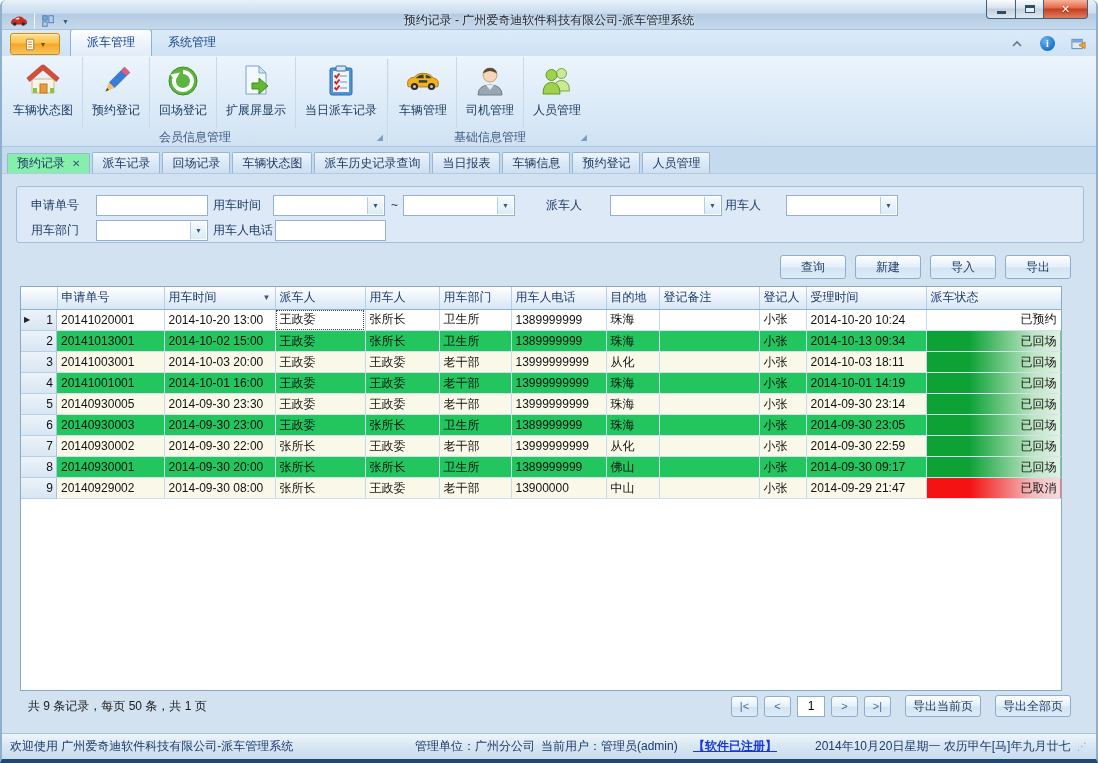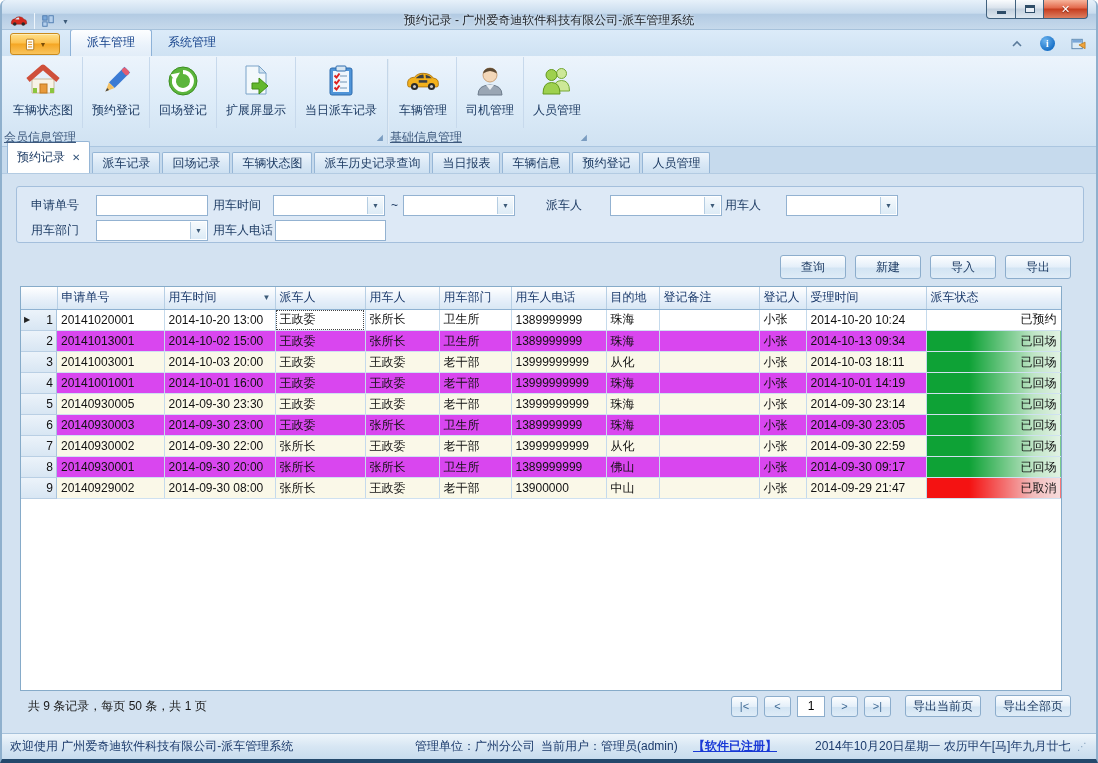--- a/index.html
+++ b/index.html
@@ -57,34 +57,34 @@
     background:linear-gradient(#ecf4fc,#dcebf8 55%,#d0e2f2);
     border-bottom:1px solid #abc6e0; }
   .ribbon-group { display:flex; flex-direction:column; position:relative; }
   .rg-items { flex:1; display:flex; }
   .ribbon-item { padding:4px 9px 1px; display:flex; flex-direction:column; align-items:center;
     border-right:1px solid #c7d9ec; cursor:default; }
   .ribbon-item:last-child { border-right:none; }
   .ribbon-item .icon { width:36px; height:36px; margin:2px 0 3px; display:flex; align-items:center; justify-content:center; }
   .ribbon-item .icon svg { width:34px; height:34px; }
   .ribbon-item .label { color:#1e3c64; white-space:nowrap; }
-  .rg-footer { height:18px; display:flex; align-items:center; justify-content:flex-start;
-    color:#3e5a7e; position:relative;text-decoration:underline; }
+  .rg-footer { height:18px; display:flex; align-items:center; justify-content:center;
+    color:#3e5a7e; position:relative; }
   .launcher { position:absolute; right:3px; bottom:4px; font-size:8px; color:#7a9cc0; line-height:1; }
   .group-sep { width:2px; margin:2px 1px; flex:none;
     background:linear-gradient(90deg,#b6cce2,#eef5fb); }
 
   
   .doc-tabs { height:27px; flex:none; background:#c6daed; display:flex; align-items:flex-end;
     padding:0 0 0 5px; gap:2px; border-bottom:1px solid #b3cbe2; }
   .doc-tab { height:21px; padding:0 9px; display:flex; align-items:center; gap:7px;
     background:linear-gradient(#eef5fc,#d9e8f6 55%,#cde0f1);
     border:1px solid #96b6d6; border-bottom:none; border-radius:2px 2px 0 0;
     color:#1e3c64; white-space:nowrap; cursor:default; }
-  .doc-tab.active { height:32px; background:#ffffff; }
+  .doc-tab.active { height:20px; background:#86efac; }
   .doc-tab .close { font-size:10px; font-weight:bold; color:#35567c; line-height:1; }
 
   
   .content { flex:1; position:relative; background:#d3e2f1; }
   .filter-panel { position:absolute; left:14px; top:12px; width:1068px; height:57px;
     background:#dde9f6; border:1px solid #a4bfdc; border-radius:3px; }
   .f-label { position:absolute; color:#1e3c64; line-height:21px; white-space:nowrap; }
   .f-input { position:absolute; height:21px; background:#fff; border:1px solid #93b2d1; }
   .combo .dd-btn { position:absolute; right:1px; top:1px; bottom:1px; width:16px;
     background:linear-gradient(#f6fafd,#dcebf6); border-left:1px solid #b5cde2;
@@ -100,21 +100,21 @@
     background:#fff; border:1px solid #86abc9; overflow:hidden; }
   table.grid { border-collapse:collapse; table-layout:fixed; width:1040px; }
   .grid th { height:22px; font-weight:normal; text-align:left; padding:0 4px;
     background:linear-gradient(#ffffff,#e6eff9 60%,#d8e7f4); color:#1b3a6b;
     border-right:1px solid #b7cfe5; border-bottom:1px solid #8fb2d2; overflow:hidden; white-space:nowrap; }
   .grid th .th-flex { display:flex; align-items:center; }
   .grid th .farr { margin-left:auto; font-size:8px; color:#3c5a78; }
   .grid td { height:21px; padding:0 4px; border-right:1px solid #c5daec; border-bottom:1px solid #cfe1f0;
     overflow:hidden; white-space:nowrap; color:#111; }
   tr.odd td { background:#faf8e8; }
-  tr.even td { background:#d946ef; }
+  tr.even td { background:#22c55e; }
   tr.selected td { background:#ffffff; }
   .grid td.ind { background:linear-gradient(#ecf3fa,#d8e6f3) !important;
     border-right:1px solid #a9c4dd; border-bottom:1px solid #b9cfe4;
     display:flex; align-items:center; padding:0 3px; }
   .grid td.ind .arr { font-size:8px; color:#222; }
   .grid td.ind .rnum { margin-left:auto; }
   .grid td.focused { outline:1px dotted #444; outline-offset:-2px; background:#fff !important; }
   .grid td.st { text-align:right; }
   .grid td.st-returned { background:linear-gradient(90deg,#0ea236 0%,#0ea236 32%,#bfe5c6 80%,#e2f2e4 100%) !important; }
   .grid td.st-cancelled { background:linear-gradient(90deg,#f41212 0%,#f41212 32%,#f2bdbd 80%,#f6dcdc 100%) !important;padding-left:19px; }

